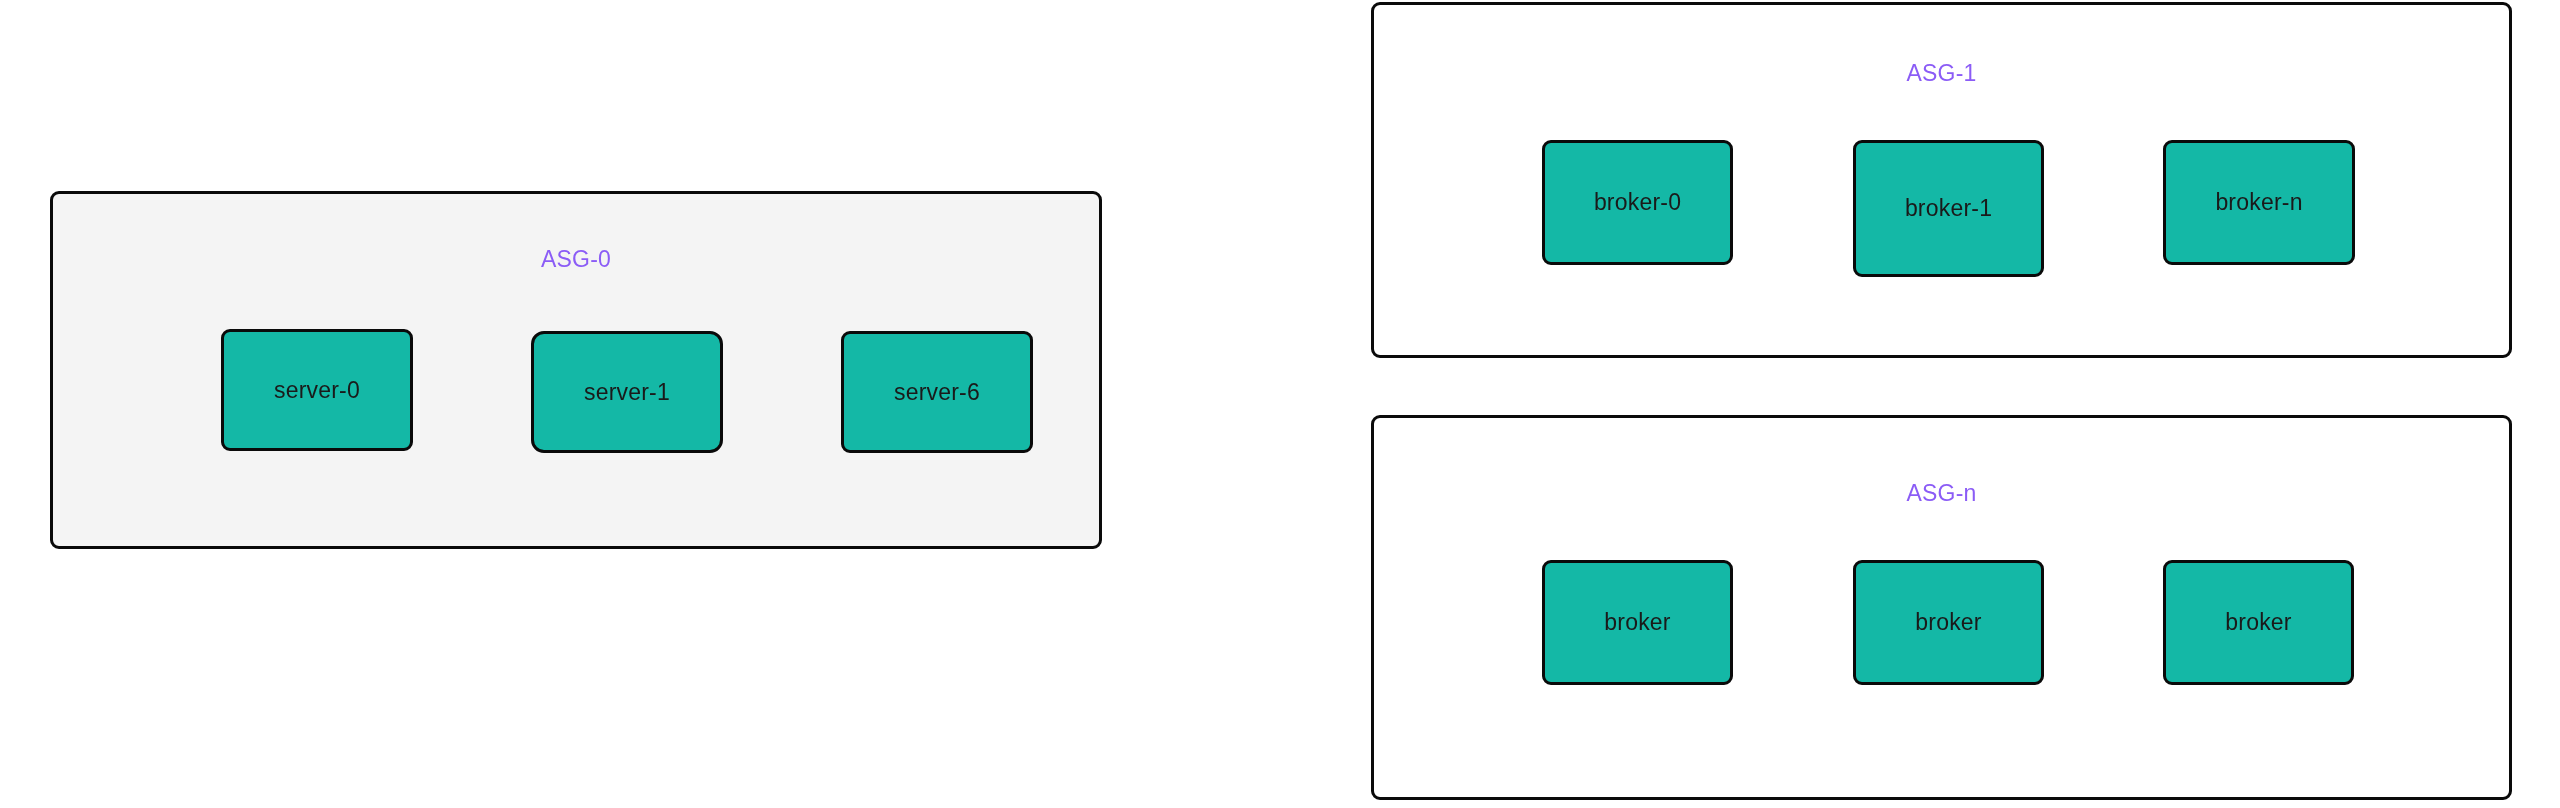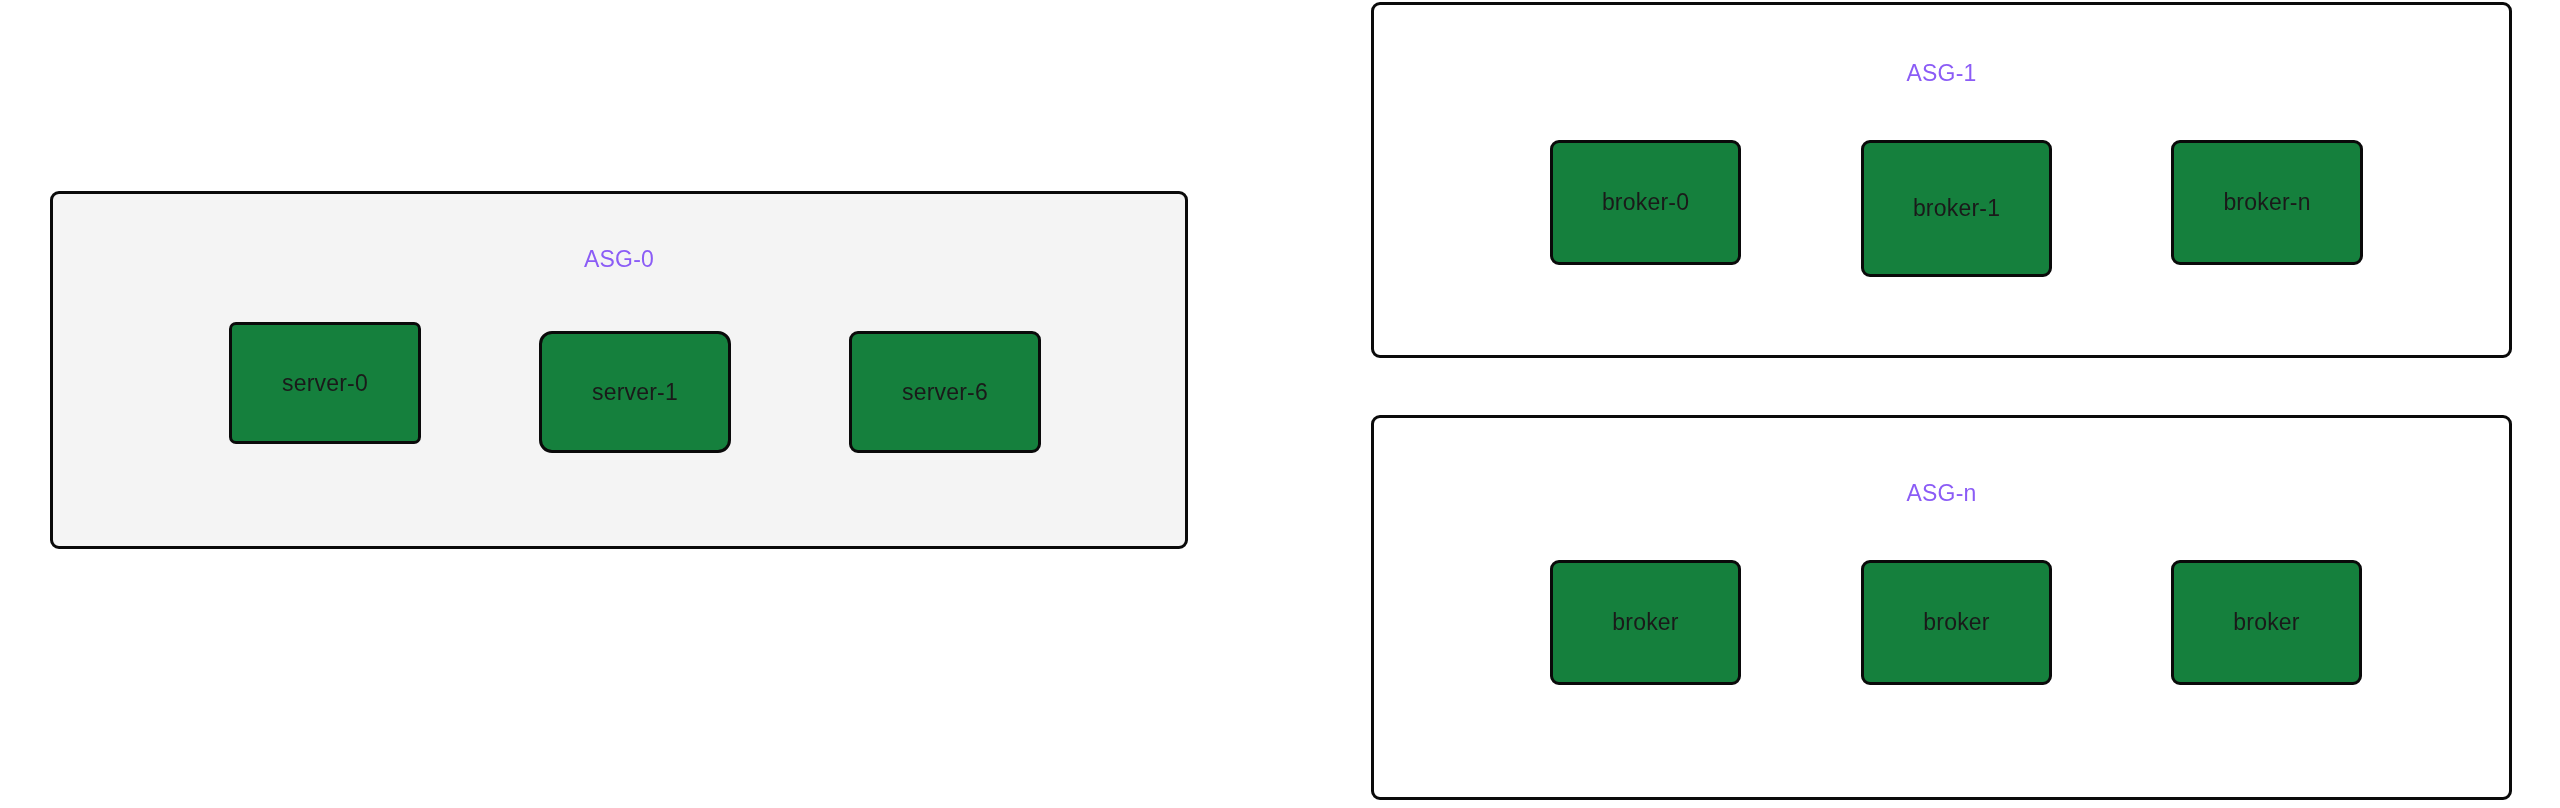--- a/index.html
+++ b/index.html
@@ -45,42 +45,41 @@
     color: #8b5cf6;
     letter-spacing: 0.2px;
     white-space: nowrap;
     user-select: none;
   }
 
   
   .node {
     position: absolute;
     box-sizing: border-box;
-    background: #15803d;
+    background: #14b8a6;
     border: 3px solid #0a0a0a;
     border-radius: 9px;
     display: flex;
     align-items: center;
     justify-content: center;
-    margin-left: 8px;
   }
   .node-label {
     font-size: 23px;
     line-height: 1;
     color: #1a1a1a;
     letter-spacing: 0.2px;
     white-space: nowrap;
     user-select: none;
   }
 
   
-  #asg-0 { left: 50px;  top: 191px;  width: 1138px; height: 358px; }
+  #asg-0 { left: 50px;  top: 191px;  width: 1052px; height: 358px; }
   #asg-0 .asg-label { top: 54px; }
 
-  #server-0 { left: 168px; top: 128px; width: 192px; height: 122px; border-radius: 7px; }
+  #server-0 { left: 168px; top: 135px; width: 192px; height: 122px; }
   #server-1 { left: 478px; top: 137px; width: 192px; height: 122px; border-radius: 13px; }
   #server-2 { left: 788px; top: 137px; width: 192px; height: 122px; }
 
   
   #asg-1 { left: 1371px; top: 2px; width: 1141px; height: 356px; }
   #asg-1 .asg-label { top: 57px; }
 
   #broker-0 { left: 168px; top: 135px; width: 191px; height: 125px; }
   #broker-1 { left: 479px; top: 135px; width: 191px; height: 137px; }
   #broker-n { left: 789px; top: 135px; width: 192px; height: 125px; }

